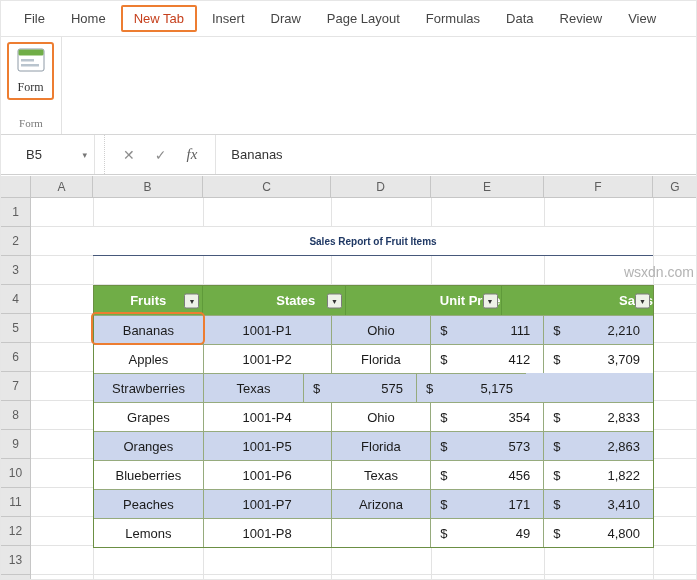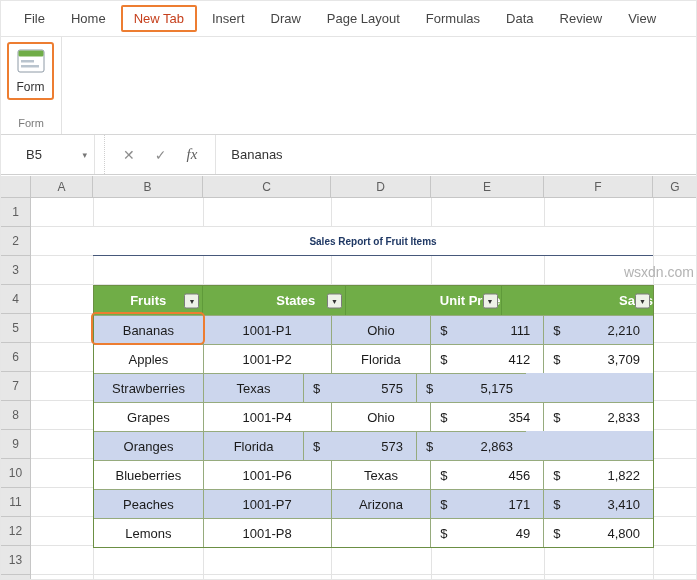--- a/index.html
+++ b/index.html
@@ -31,20 +31,21 @@
     border-radius: 2px;
     padding: 4px 11px;
     margin: 0 2px;
   }
   
   .ribbon {
     position: relative;
     height: 98px;
     background: #fff;
     border-bottom: 1px solid #d6d6d6;
+    font-family: Liberation Serif, serif;
   }
   .form-group {
     position: absolute; left: 0; top: 0;
     width: 61px; height: 97px;
     border-right: 1px solid #e2e2e2;
   }
   .form-button {
     position: absolute; left: 6px; top: 5px;
     width: 47px; height: 58px;
     border: 2px solid #ed7d31; border-radius: 3px;
@@ -333,20 +334,21 @@
             <span>354</span>
           </div>
         <div class="td c-f money">
             <span>$</span>
             <span>2,833</span>
           </div>
       </div>
 
       <div class="trow band">
         <div class="td c-b">Oranges</div>
+        <div class="td c-c">1001-P5</div>
         <div class="td c-d">Florida</div>
         <div class="td c-e money">
             <span>$</span>
             <span>573</span>
           </div>
         <div class="td c-f money">
             <span>$</span>
             <span>2,863</span>
           </div>
       </div>

